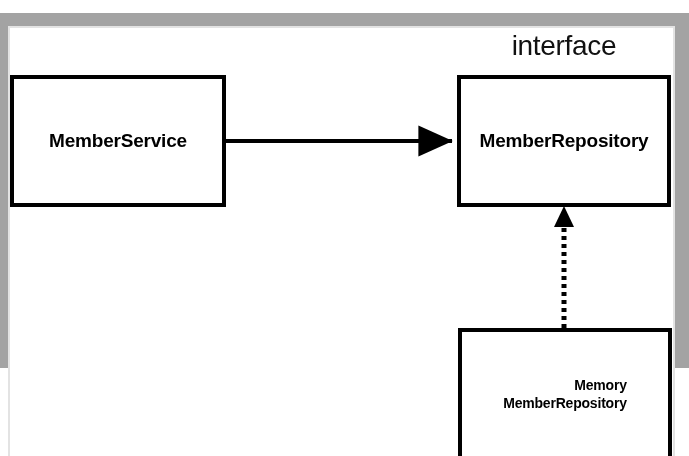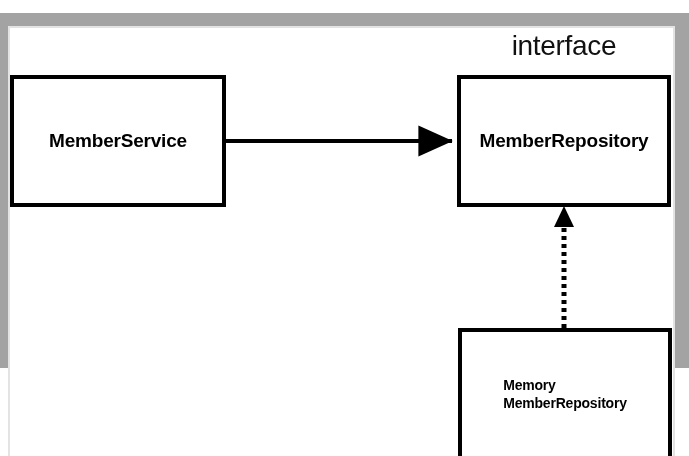--- a/index.html
+++ b/index.html
@@ -40,21 +40,21 @@
 
   
   .class-box {
     position: absolute;
     box-sizing: border-box;
     border: 4px solid #000000;
     background: #ffffff;
     display: flex;
     align-items: center;
     justify-content: center;
-    text-align: left;
+    text-align: right;
   }
   .class-box .class-label {
     font-weight: bold;
     color: #000000;
     line-height: 1.25;
     letter-spacing: -0.2px;
     white-space: pre-line;
   }
 
   #box-member-service {

